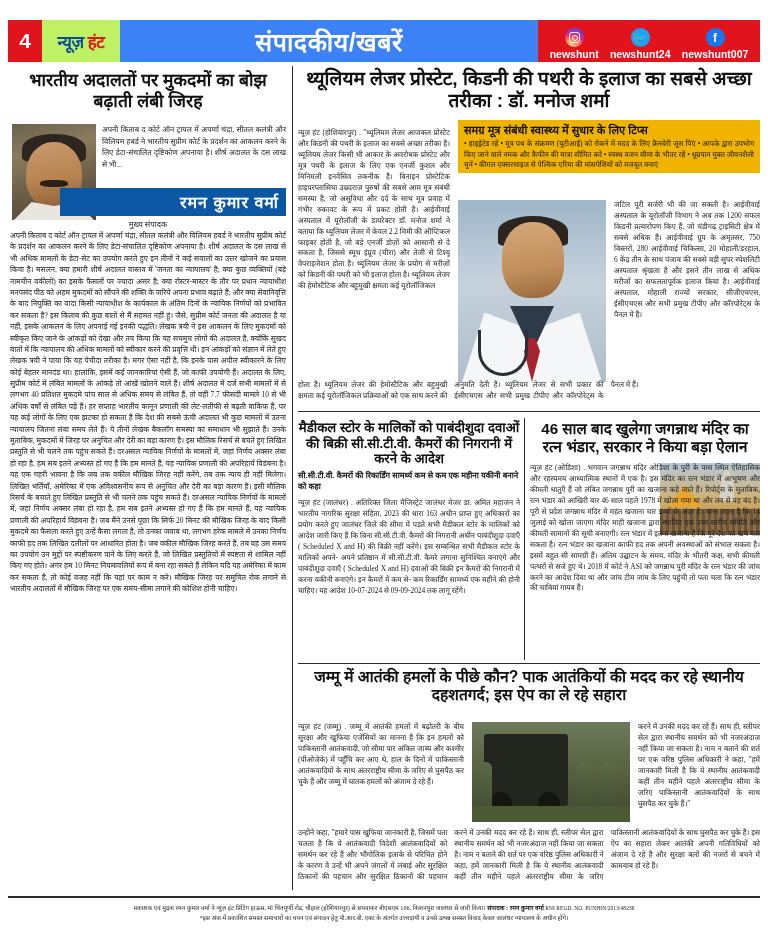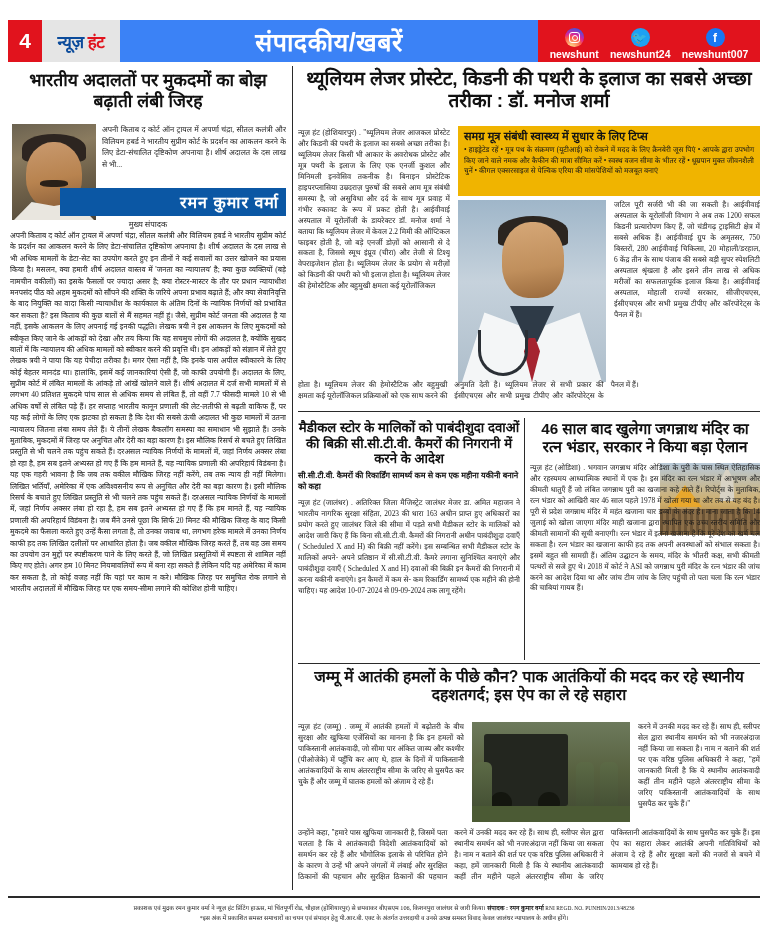--- a/index.html
+++ b/index.html
@@ -33,21 +33,21 @@
     width: 34px;
     background: #e1131d;
     color: #fff;
     display: flex; align-items: center; justify-content: center;
     font-family: "Liberation Sans", sans-serif;
     font-size: 21px;
     font-weight: bold;
   }
   .mh-logo {
     width: 78px;
-    background: #e5e5e5;
+    background: #bef264;
     display: flex; align-items: center; justify-content: center;
     padding: 0 3px;
   }
   .mh-logo .logo-txt {
     font-family: "Liberation Sans", sans-serif;
     font-size: 17px;
     font-weight: bold;
     color: #0b4b9b;
     letter-spacing: -0.5px;
     white-space: nowrap;
@@ -216,21 +216,21 @@
     left: 298px; top: 68px; width: 462px;
     font-size: 19px;
   }
   #med-col1 {
     position: absolute;
     left: 298px; top: 128px; width: 152px; height: 248px;
     font-size: 7.4px;
   }
   #tips-box {
     position: absolute;
-    left: 458px; top: 126px; width: 302px; height: 70px;
+    left: 458px; top: 120px; width: 302px; height: 53px;
     background: #f0b400;
     padding: 4px 6px 20px 6px;
   }
   #tips-box .tips-title {
     font-family: "Liberation Sans", sans-serif;
     font-size: 11.2px; font-weight: bold; color: #121212;
     line-height: 1.2; margin-bottom: 2px;
   }
   #tips-box .tips-body {
     font-family: "Liberation Serif", serif;

